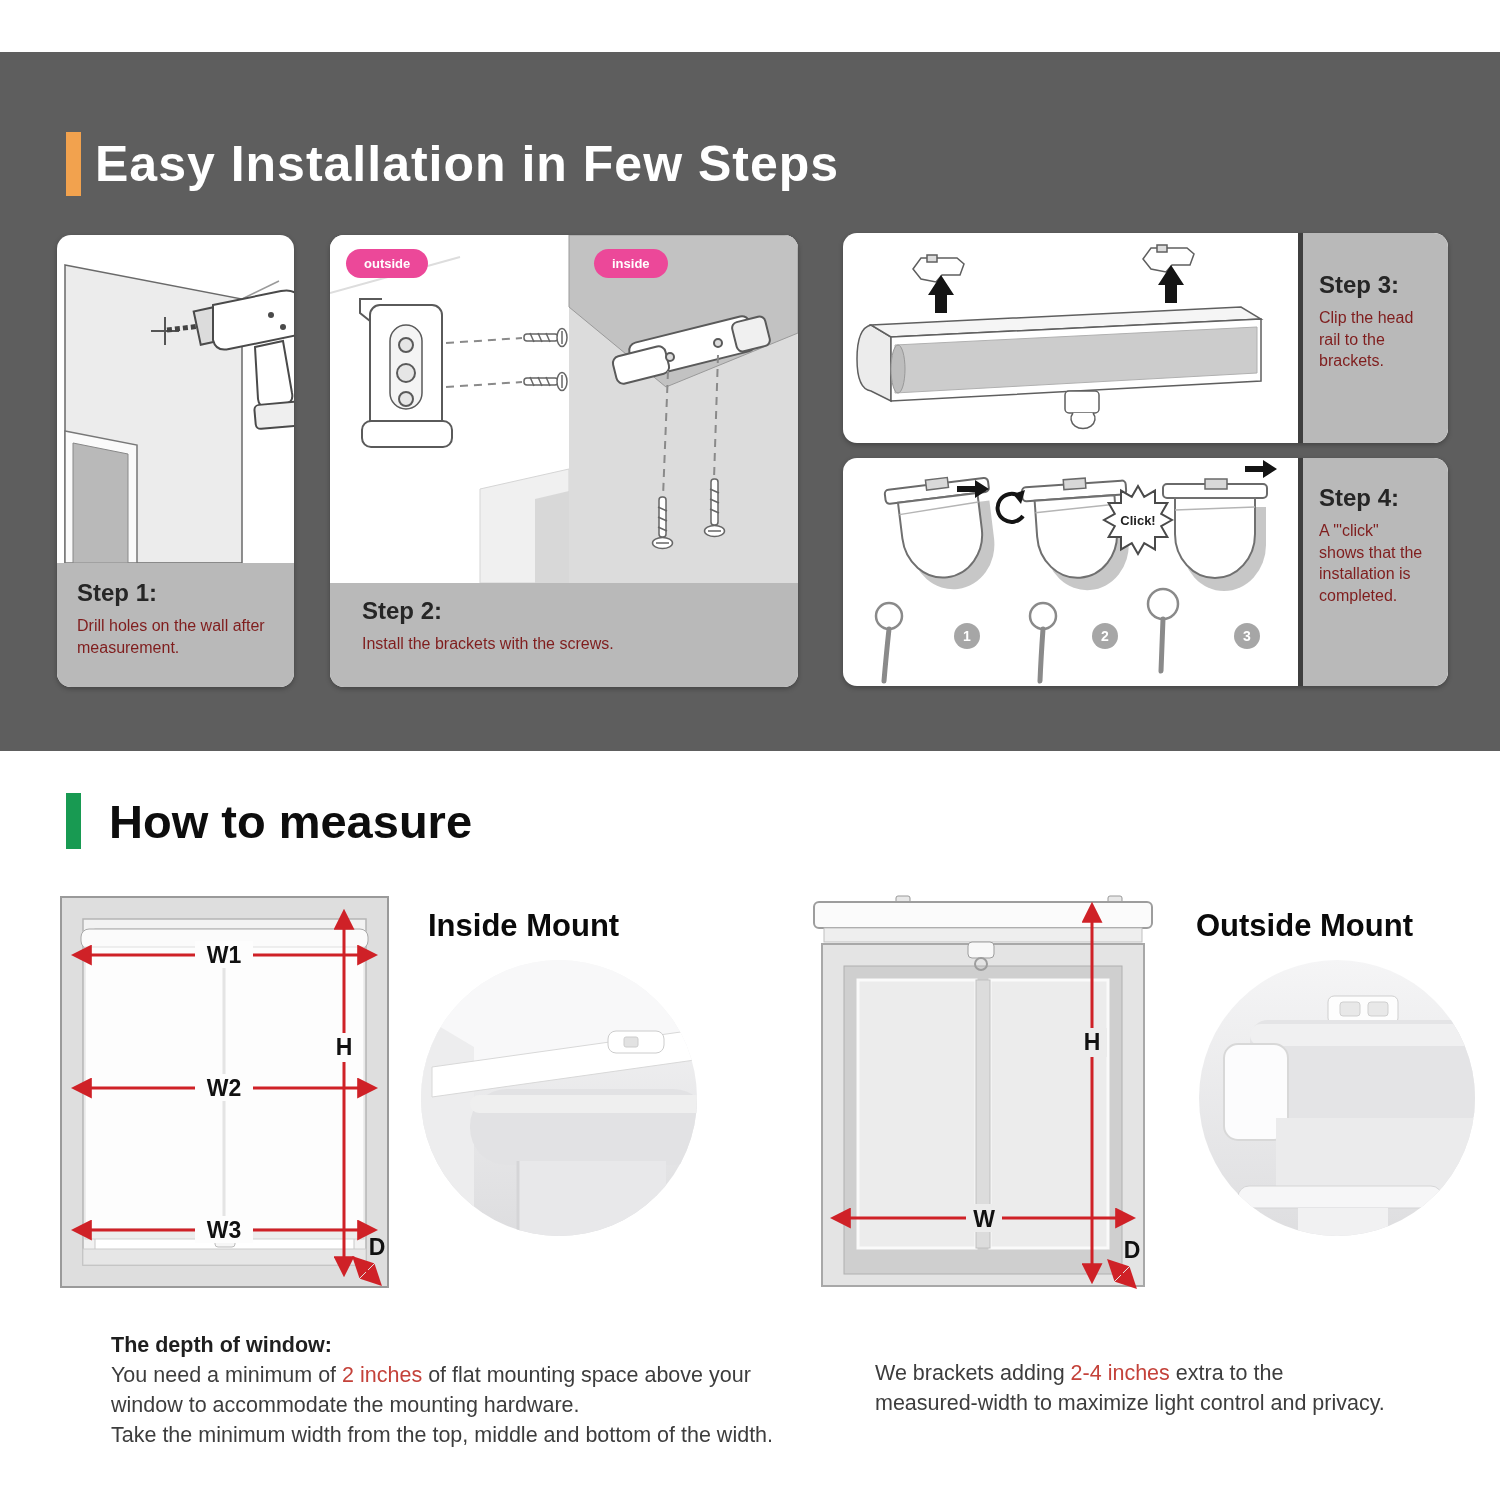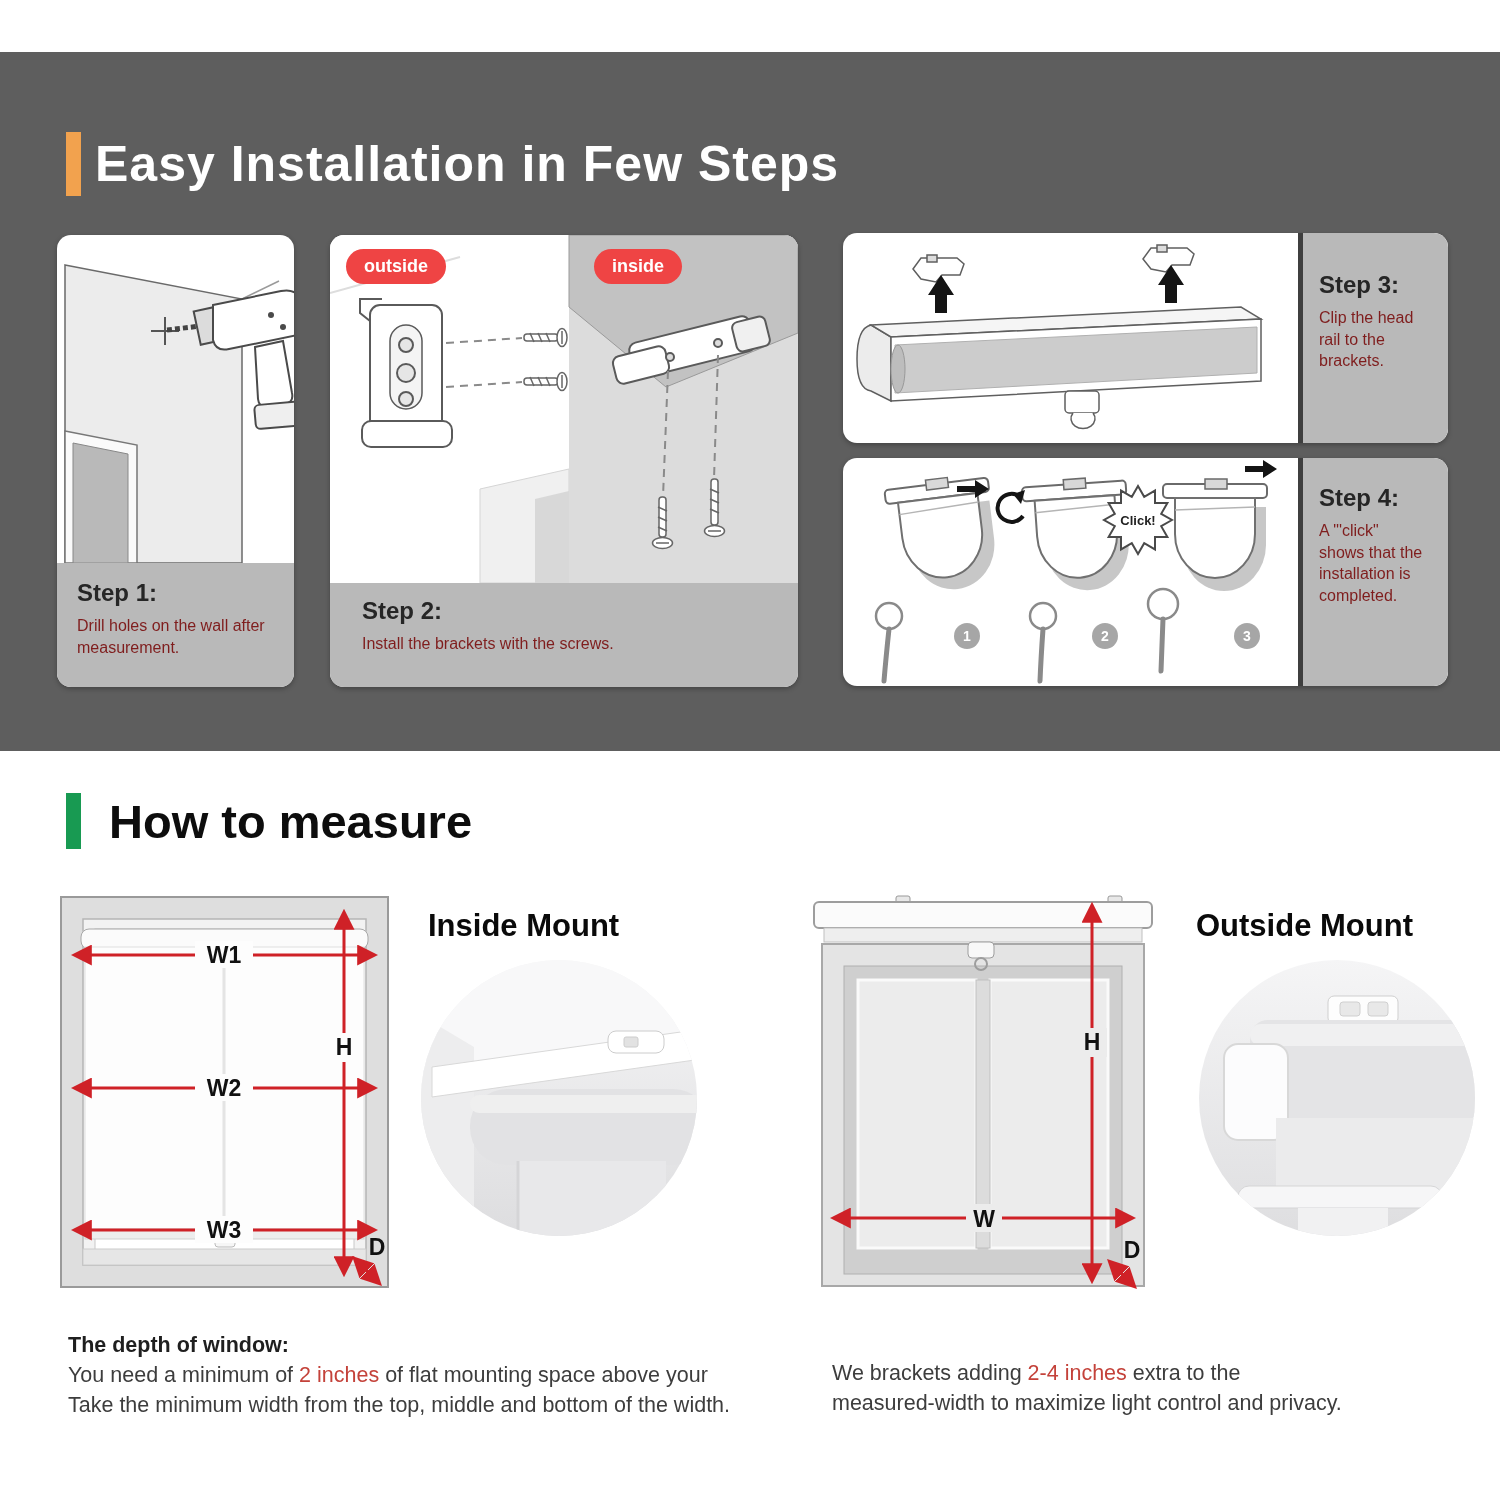--- a/index.html
+++ b/index.html
@@ -23,30 +23,30 @@
   .caption { position:absolute; left:0; right:0; bottom:0; background:#b9b9b9; padding:16px 20px 10px 20px; }
   #panel1 .caption { height:124px; }
   #panel2 .caption { height:104px; padding-top:14px; padding-left:32px; }
   .step-title { font-size:24px; font-weight:bold; color:#262626; margin-bottom:8px; }
   .step-text  { font-size:16px; color:#7f1d1d; line-height:1.35; }
 
   .side-col { position:absolute; top:0; bottom:0; right:0; width:150px; background:#b9b9b9;
               border-left:5px solid #3f3f3f; border-radius:0 14px 14px 0; padding:38px 24px 0 16px; }
   #panel4 .side-col { padding-top:26px; }
 
-  .pill { position:absolute; top:14px; background:#ef4444; color:#fff; font-size:18px; font-weight:bold;
+  .pill { position:absolute; top:14px; background:#ec4899; color:#fff; font-size:13px; font-weight:bold;
           padding:7px 18px; border-radius:20px; z-index:3; }
 
   .how-title-row { position:absolute; left:66px; top:793px; display:flex; align-items:center; }
   .how-title { color:#0d0d0d; font-size:47px; font-weight:bold; margin-left:14px; }
 
   .mount-title { position:absolute; font-size:31px; font-weight:bold; color:#0a0a0a; }
   svg text { font-family:"Liberation Sans", sans-serif; }
 
-  .para-block { position:absolute; font-size:21.5px; color:#3d3d3d; line-height:30px; }
+  .para-block { position:absolute; font-size:21.5px; color:#3d3d3d; line-height:30px;margin-left:43px; }
   .para-heading { font-weight:bold; color:#1f1f1f; white-space:nowrap; }
   .para-line { white-space:nowrap; }
   .red-text { color:#c4423a; }
 </style>
 </head>
 <body>
 
 <div id="root">
 
   <div class="dark-band"></div>
@@ -346,20 +346,21 @@
       <rect x="46" y="86" width="64" height="96" rx="14" fill="#fcfcfd" stroke="#d8d8d8" stroke-width="2"></rect>
       <rect x="98" y="160" width="206" height="76" fill="#ebebec"></rect>
       <rect x="60" y="228" width="204" height="22" rx="11" fill="#f6f6f7" stroke="#d5d5d6"></rect>
       <path d="M120,250 h90 v45 h-90 z" fill="#f1f1f2"></path>
     </g>
   </svg>
 
   <div class="para-block" style="left:68px;top:1330px;">
     <div class="para-heading">The depth of window:</div>
     <div class="para-line"><span>You need a minimum of </span><span class="red-text">2 inches</span><span> of flat mounting space above your</span></div>
+    <div class="para-line">window to accommodate the mounting hardware.</div>
     <div class="para-line">Take the minimum width from the top, middle and bottom of the width.</div>
   </div>
 
   <div class="para-block" style="left:832px;top:1358px;">
     <div class="para-line"><span>We brackets adding </span><span class="red-text">2-4 inches</span><span> extra to the</span></div>
     <div class="para-line">measured-width to maximize light control and privacy.</div>
   </div>
 
 </div>
 

